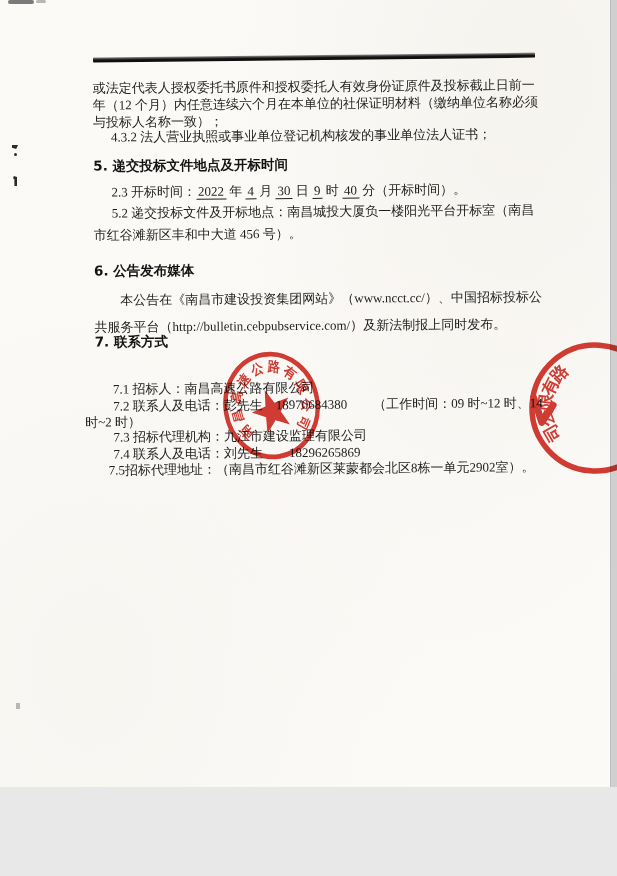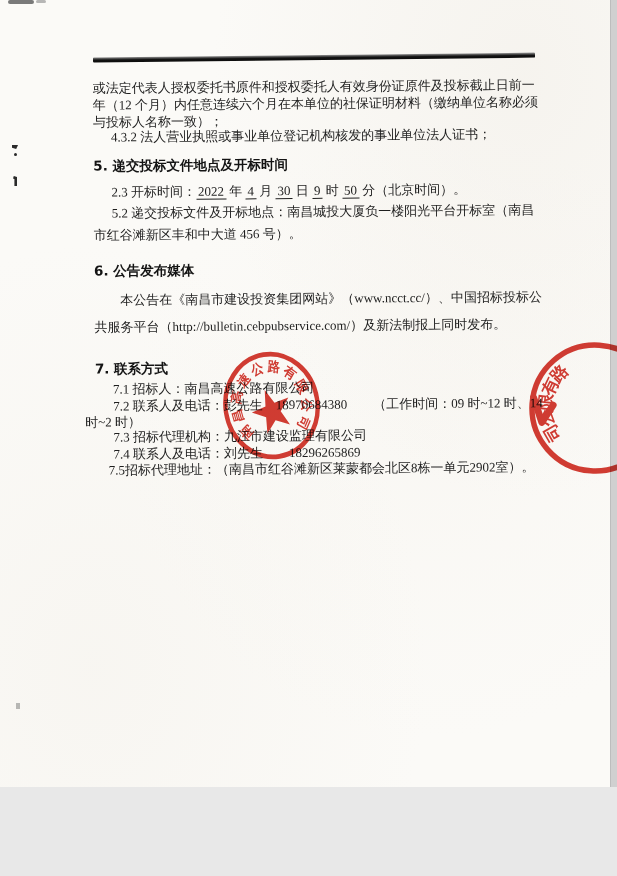--- a/index.html
+++ b/index.html
@@ -62,27 +62,27 @@
   <div class="mark m2"></div>
   <div class="mark m3"></div>
   <div class="black-bar"></div>
 
   <div class="content" id="lines-container">
       <div class="tline" style="top: 79px; left: 94px;">或法定代表人授权委托书原件和授权委托人有效身份证原件及投标截止日前一</div>
       <div class="tline" style="top: 96px; left: 94px;">年（12 个月）内任意连续六个月在本单位的社保证明材料（缴纳单位名称必须</div>
       <div class="tline" style="top: 113px; left: 94px;">与投标人名称一致）；</div>
       <div class="tline" style="top: 128px; left: 112px;">4.3.2 法人营业执照或事业单位登记机构核发的事业单位法人证书；</div>
       <div class="tline bold" style="top: 156px; left: 94px;">5. 递交投标文件地点及开标时间</div>
-      <div class="tline" style="top: 183px; left: 112px;"><span>2.3 开标时间：</span><span class="blank-underline">2022</span><span> 年 </span><span class="blank-underline">4</span><span> 月 </span><span class="blank-underline">30</span><span> 日 </span><span class="blank-underline">9</span><span> 时 </span><span class="blank-underline">50</span><span> 分（北京时间）。</span></div>
+      <div class="tline" style="top: 183px; left: 112px;"><span>2.3 开标时间：</span><span class="blank-underline">2022</span><span> 年 </span><span class="blank-underline">4</span><span> 月 </span><span class="blank-underline">30</span><span> 日 </span><span class="blank-underline">9</span><span> 时 </span><span class="blank-underline">40</span><span> 分（开标时间）。</span></div>
       <div class="tline" style="top: 204px; left: 112px;">5.2 递交投标文件及开标地点：南昌城投大厦负一楼阳光平台开标室（南昌</div>
       <div class="tline" style="top: 226px; left: 94px;">市红谷滩新区丰和中大道 456 号）。</div>
       <div class="tline bold" style="top: 261px; left: 94px;">6. 公告发布媒体</div>
       <div class="tline" style="top: 291px; left: 120px;">本公告在《南昌市建设投资集团网站》（www.ncct.cc/）、中国招标投标公</div>
       <div class="tline" style="top: 318px; left: 94px;">共服务平台（http://bulletin.cebpubservice.com/）及新法制报上同时发布。</div>
-      <div class="tline bold" style="top: 359px; left: 94px;">7. 联系方式</div>
+      <div class="tline bold" style="top: 332px; left: 94px;">7. 联系方式</div>
       <div class="tline" style="top: 380px; left: 112px;">7.1 招标人：南昌高速公路有限公司</div>
       <div class="tline" style="top: 397px; left: 112px;">7.2 联系人及电话：彭先生　18970684380　　（工作时间：09 时~12 时、14</div>
       <div class="tline" style="top: 413px; left: 84px;">时~2 时）</div>
       <div class="tline" style="top: 428px; left: 112px;">7.3 招标代理机构：九江市建设监理有限公司</div>
       <div class="tline" style="top: 445px; left: 112px;">7.4 联系人及电话：刘先生　　18296265869</div>
       <div class="tline" style="top: 461px; left: 107px;">7.5招标代理地址：（南昌市红谷滩新区莱蒙都会北区8栋一单元2902室）。</div>
     </div>
 
   <svg class="stamp" id="center-stamp" style="left:212px;top:339px;width:119px;height:133px;transform:rotate(-9deg);" viewBox="0 0 150 150" preserveAspectRatio="none">
     <circle cx="75" cy="75" r="58" fill="none" stroke="#d0281e" stroke-width="5.5"></circle>

